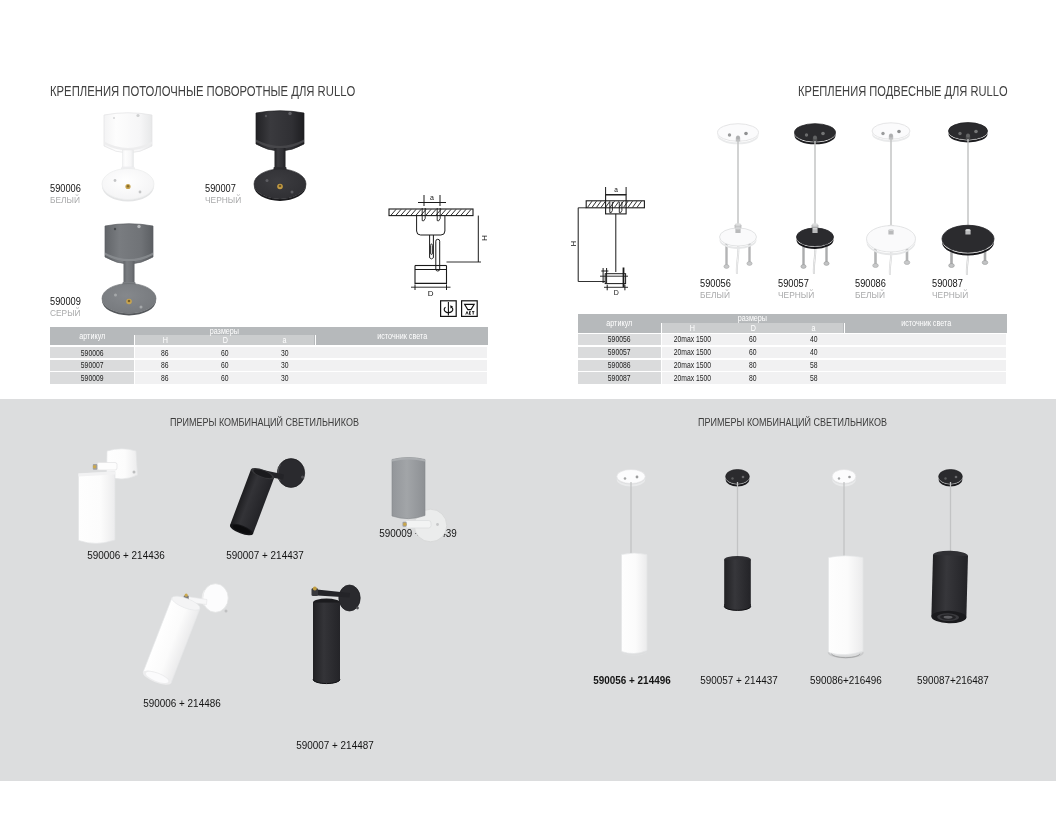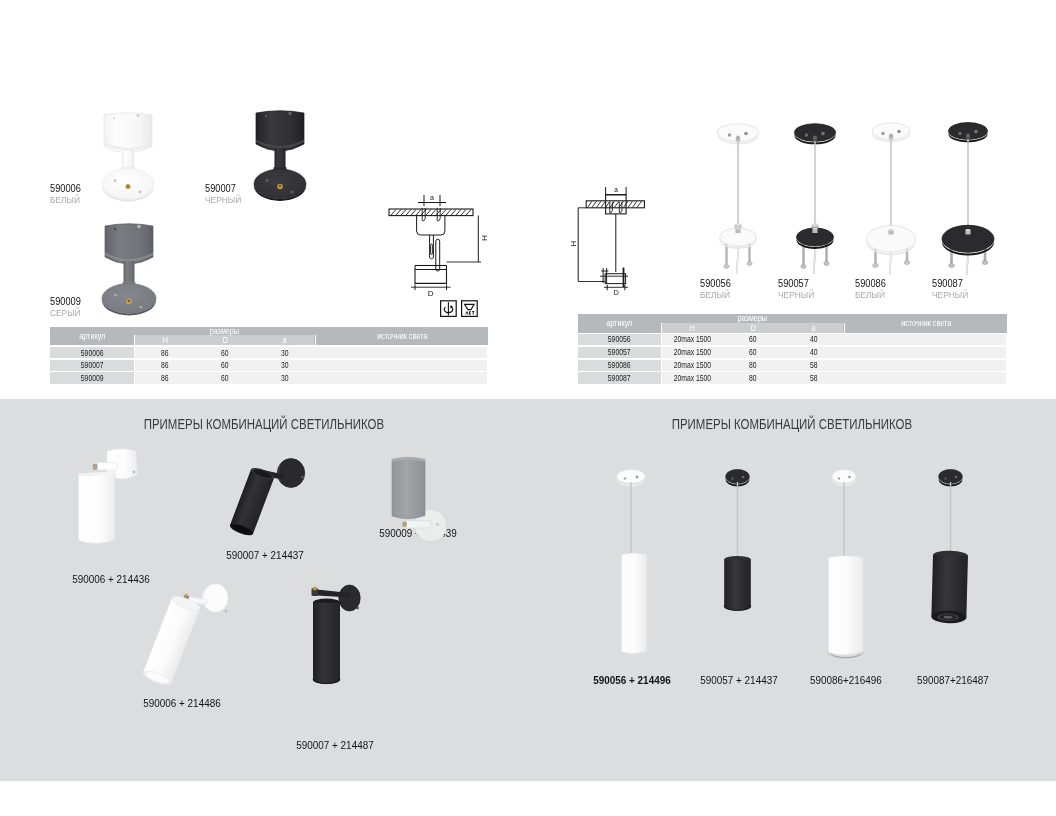--- a/index.html
+++ b/index.html
@@ -8,43 +8,45 @@
 .abs { position:absolute; }
 .cx { display:inline-block; transform:scaleX(0.8); transform-origin:center center; white-space:nowrap; }
 .cxl { display:inline-block; transform:scaleX(0.8); transform-origin:left center; white-space:nowrap; }
 .cxr { display:inline-block; transform:scaleX(0.8); transform-origin:right center; white-space:nowrap; }
 .title { font-size:14px; color:#404040; white-space:nowrap; }
 .plabel { font-size:10.5px; color:#141414; line-height:11px; }
 .plabel .cxl { transform:scaleX(0.88); }
 .plabel .sub { color:#a9aaab; font-size:9.5px; }
 .combo { font-size:11px; color:#141414; white-space:nowrap; text-align:center; }
 .combo .cx { transform:scaleX(0.9); }
-.h2 { font-size:14px; color:#3c3c3c; text-align:center; width:528px; }
+.h2 { font-size:11px; color:#3c3c3c; text-align:center; width:528px; }
 .hcell { color:#fff; font-size:9px; display:flex; align-items:center; justify-content:center; }
 .dcell { color:#1c1c1c; font-size:8.5px; display:flex; align-items:center; justify-content:center; }
 </style>
 </head>
 <body>
 <div id="page">
   <div class="abs" style="left:0; top:398.5px; width:1056px; height:382.5px; background:#dcddde;"></div>
 
+  <div class="abs title" style="left:50px; top:82.5px;"><span class="cxl" style="transform:scaleX(0.807);">КРЕПЛЕНИЯ ПОТОЛОЧНЫЕ ПОВОРОТНЫЕ ДЛЯ RULLO</span></div>
+  <div class="abs title" style="left:744px; width:260px; top:82.5px; text-align:right;"><span class="cxr" style="transform:scaleX(0.795);">КРЕПЛЕНИЯ ПОДВЕСНЫЕ ДЛЯ RULLO</span></div>
 
   <div class="abs plabel" style="left:50px; top:182.5px;"><span class="cxl">590006</span><br><span class="cxl sub">БЕЛЫЙ</span></div>
   <div class="abs plabel" style="left:205px; top:182.5px;"><span class="cxl">590007</span><br><span class="cxl sub">ЧЕРНЫЙ</span></div>
   <div class="abs plabel" style="left:50px; top:295.5px;"><span class="cxl">590009</span><br><span class="cxl sub">СЕРЫЙ</span></div>
 
   <div class="abs plabel" style="left:700px; top:278px;"><span class="cxl">590056</span><br><span class="cxl sub">БЕЛЫЙ</span></div>
   <div class="abs plabel" style="left:777.5px; top:278px;"><span class="cxl">590057</span><br><span class="cxl sub">ЧЕРНЫЙ</span></div>
   <div class="abs plabel" style="left:855px; top:278px;"><span class="cxl">590086</span><br><span class="cxl sub">БЕЛЫЙ</span></div>
   <div class="abs plabel" style="left:932px; top:278px;"><span class="cxl">590087</span><br><span class="cxl sub">ЧЕРНЫЙ</span></div>
 
   <div class="abs h2" style="left:0px; top:416px;"><span class="cx" style="transform:scaleX(0.818);">ПРИМЕРЫ КОМБИНАЦИЙ СВЕТИЛЬНИКОВ</span></div>
   <div class="abs h2" style="left:528px; top:416px;"><span class="cx" style="transform:scaleX(0.818);">ПРИМЕРЫ КОМБИНАЦИЙ СВЕТИЛЬНИКОВ</span></div>
 
-  <div class="abs combo" style="left:61px; top:549px; width:100px;margin-top:24px;"><span class="cx">590006 + 214436</span></div>
+  <div class="abs combo" style="left:76px; top:549px; width:100px;"><span class="cx">590006 + 214436</span></div>
   <div class="abs combo" style="left:215px; top:549px; width:100px;"><span class="cx">590007 + 214437</span></div>
   <div class="abs combo" style="left:368px; top:527px; width:100px;"><span class="cx">590009 + 214439</span></div>
   <div class="abs combo" style="left:132px; top:697px; width:100px;"><span class="cx">590006 + 214486</span></div>
   <div class="abs combo" style="left:285px; top:739px; width:100px;"><span class="cx">590007 + 214487</span></div>
   <div class="abs combo" style="left:581.5px; top:674px; width:100px;font-weight:bold;"><span class="cx">590056 + 214496</span></div>
   <div class="abs combo" style="left:689px; top:674px; width:100px;"><span class="cx">590057 + 214437</span></div>
   <div class="abs combo" style="left:795.5px; top:674px; width:100px;"><span class="cx">590086+216496</span></div>
   <div class="abs combo" style="left:902.5px; top:674px; width:100px;"><span class="cx">590087+216487</span></div>
 
 <div class="abs" style="left:50px;top:326.8px;width:437.5px;height:18.5px;background:#b6b9bb;"></div>

